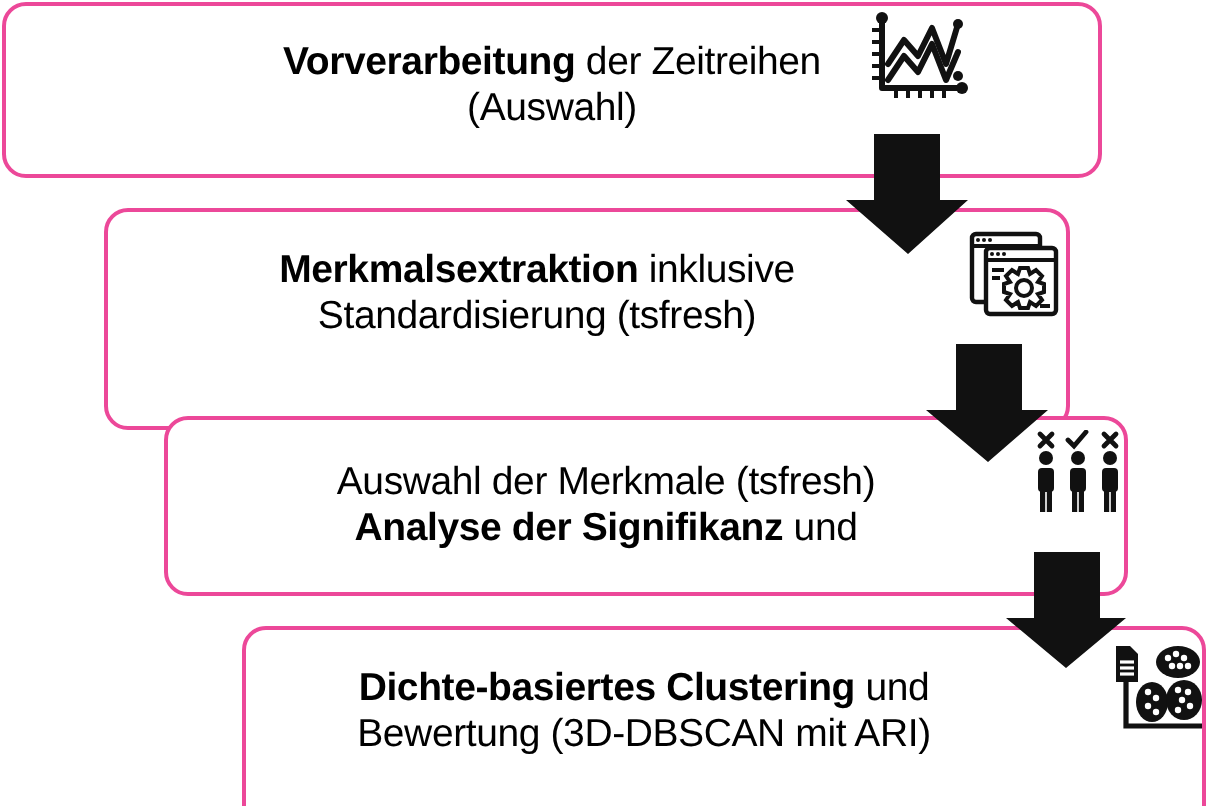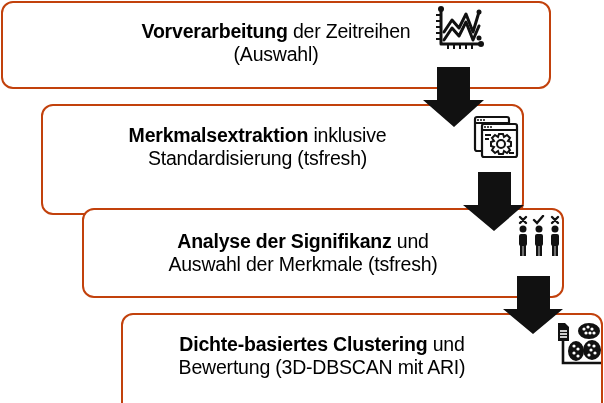--- a/index.html
+++ b/index.html
@@ -1,18 +1,18 @@
 <!DOCTYPE html>
 <html><head>
 <meta charset="utf-8">
 <style>
   html, body { margin:0; padding:0; background:#ffffff; }
   body { width:604px; height:403px; position:relative; overflow:hidden;
          font-family:"Liberation Sans", sans-serif; color:#000; }
-  .step { position:absolute; box-sizing:border-box; border:2px solid #c2410c;
+  .step { position:absolute; box-sizing:border-box; border:2px solid #ec4899;
           border-radius:12px; background:#fff; }
   .step-text { position:absolute; text-align:center; font-size:19.5px; line-height:23px;
                letter-spacing:-0.2px; white-space:nowrap; }
   .step-text b { font-weight:bold; }
   .arrow { position:absolute; }
   .icon { position:absolute; }
 </style>
 </head>
 <body>
 
@@ -39,21 +39,21 @@
       <rect x="1" y="32" width="5" height="2"></rect>
       <rect x="12" y="38" width="2" height="5"></rect>
         <rect x="18" y="38" width="2" height="5"></rect>
       <rect x="24" y="38" width="2" height="5"></rect>
         <rect x="30" y="38" width="2" height="5"></rect>
       <rect x="36" y="38" width="2" height="5"></rect>
     </g>
   </svg>
 </div>
 
-<div class="step" style="left:41px; top:104px; width:483px; height:111px;">
+<div class="step" style="left:52px; top:104px; width:483px; height:111px;">
   <div class="step-text" style="left:0; right:50px; top:18px;">
     <div><b>Merkmalsextraktion</b><span> inklusive</span></div>
     <div>Standardisierung (tsfresh)</div>
   </div>
   <svg class="icon" style="left:430px; top:9px;" width="46" height="44" viewBox="0 0 46 44">
     <g stroke="#111" stroke-width="2.2" fill="#fff" stroke-linejoin="round">
       <rect x="2" y="2" width="34" height="34" rx="2"></rect>
       <rect x="9" y="9" width="35" height="33" rx="2"></rect>
     </g>
     <g stroke="#111" stroke-width="2">
@@ -73,22 +73,22 @@
     </g>
     <g transform="translate(28,29)" stroke="#111" stroke-width="2" fill="#fff">
       <path d="M-2,-10 h4 l1,3 l3,-2 l3,3 l-2,3 l3,1 v4 l-3,1 l2,3 l-3,3 l-3,-2 l-1,3 h-4 l-1,-3 l-3,2 l-3,-3 l2,-3 l-3,-1 v-4 l3,-1 l-2,-3 l3,-3 l3,2 z"></path>
       <circle r="4"></circle>
     </g>
   </svg>
 </div>
 
 <div class="step" style="left:82px; top:208px; width:482px; height:90px;">
   <div class="step-text" style="left:0; right:40px; top:20px;">
+    <div>Auswahl der Merkmale (tsfresh)</div>
     <div><b>Analyse der Signifikanz</b><span> und</span></div>
-    <div>Auswahl der Merkmale (tsfresh)</div>
   </div>
   <svg class="icon" style="left:433px; top:5px;" width="44" height="42" viewBox="0 0 44 42">
     <g stroke="#111" stroke-width="2.4" stroke-linecap="round" fill="none">
       <path d="M3 2 L9 8 M9 2 L3 8"></path>
       <path d="M17 5 L20 8 L26 1"></path>
       <path d="M35 2 L41 8 M41 2 L35 8"></path>
     </g>
     <g fill="#111">
       <circle cx="6" cy="14" r="3.5"></circle>
       <rect x="2" y="19" width="8" height="12" rx="2"></rect>

